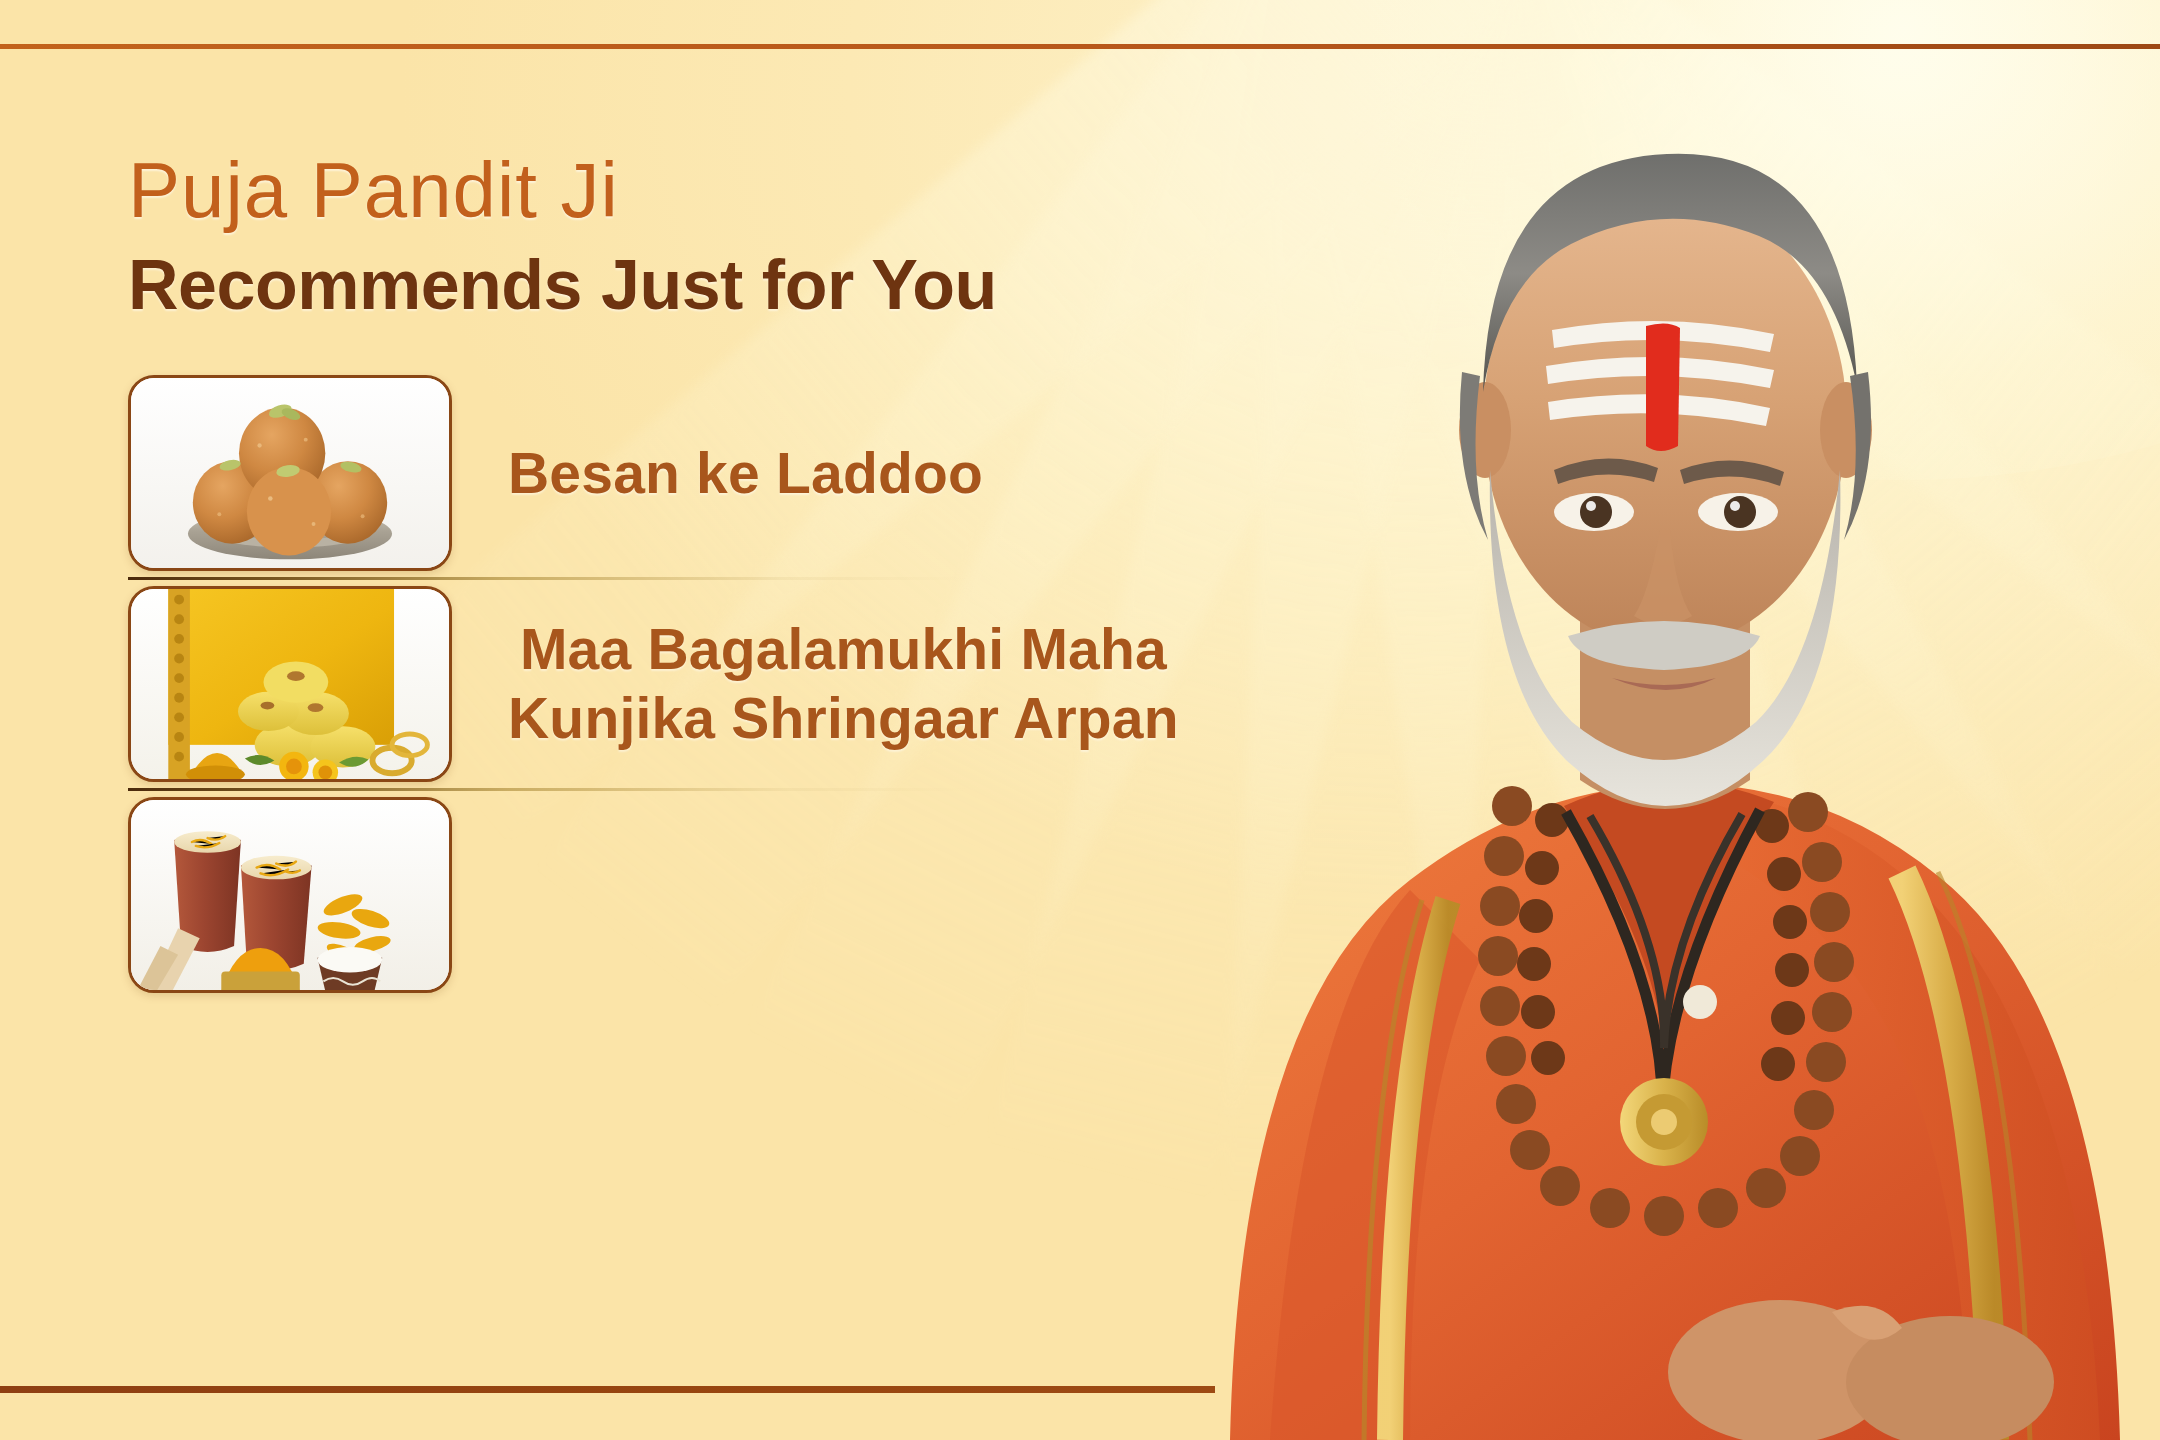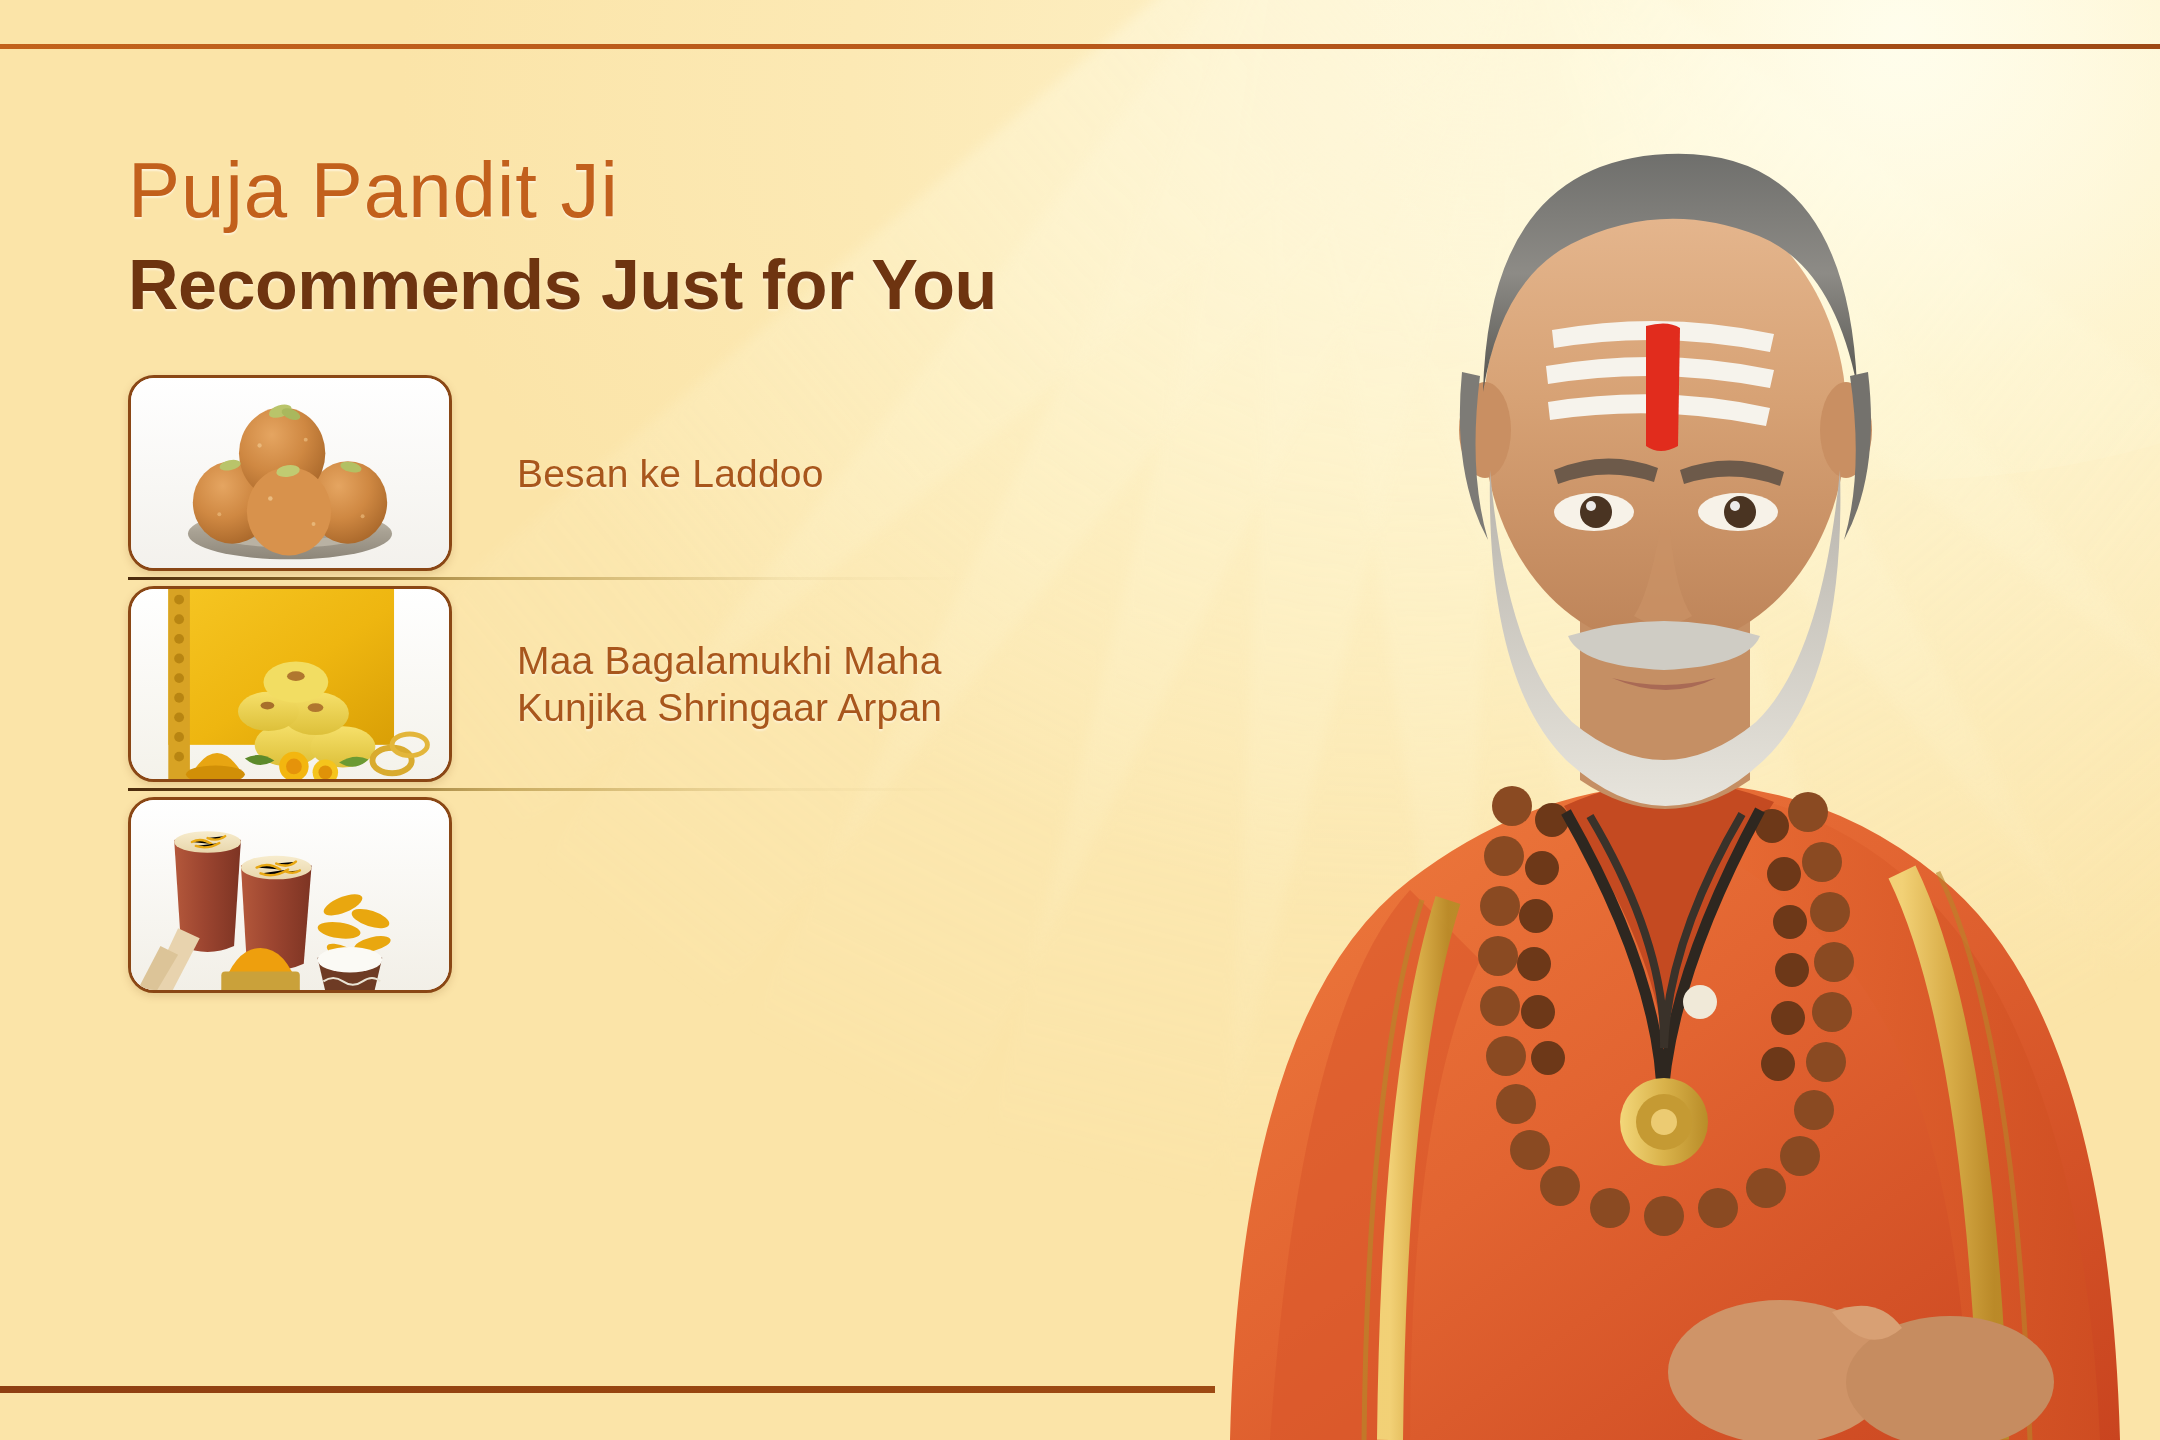--- a/index.html
+++ b/index.html
@@ -98,30 +98,29 @@
     border-radius:26px;
     border:3px solid #8a4715;
     background:#ffffff;
     overflow:hidden;
     position:relative;
     box-shadow:0 3px 8px rgba(120,70,20,.18);
   }
   .thumb svg{ display:block; width:100%; height:100%; }
 
   .rowlabel{
-    font-size:39px;
-    font-weight:400;
+    font-size:57px;
+    font-weight:700;
     color:#a8561c;
     line-height:1.22;
     letter-spacing:.2px;
     text-shadow:0 2px 2px rgba(255,255,255,.45);
     white-space:pre-line;
-    margin-left:9px;
-  }
-  .row-3 .rowlabel, .row-2 .rowlabel { color:#a8561c; }
+  }
+  .row-3 .rowlabel, .row-2 .rowlabel { color:#a8561c;text-align:center; }
 
   
   .portrait{
     position:absolute;
     right:0; bottom:0;
     width:1000px; height:1440px;
     overflow:hidden;
     pointer-events:none;
   }
   .portrait svg{ position:absolute; right:0; bottom:0; width:1000px; height:1440px; }

